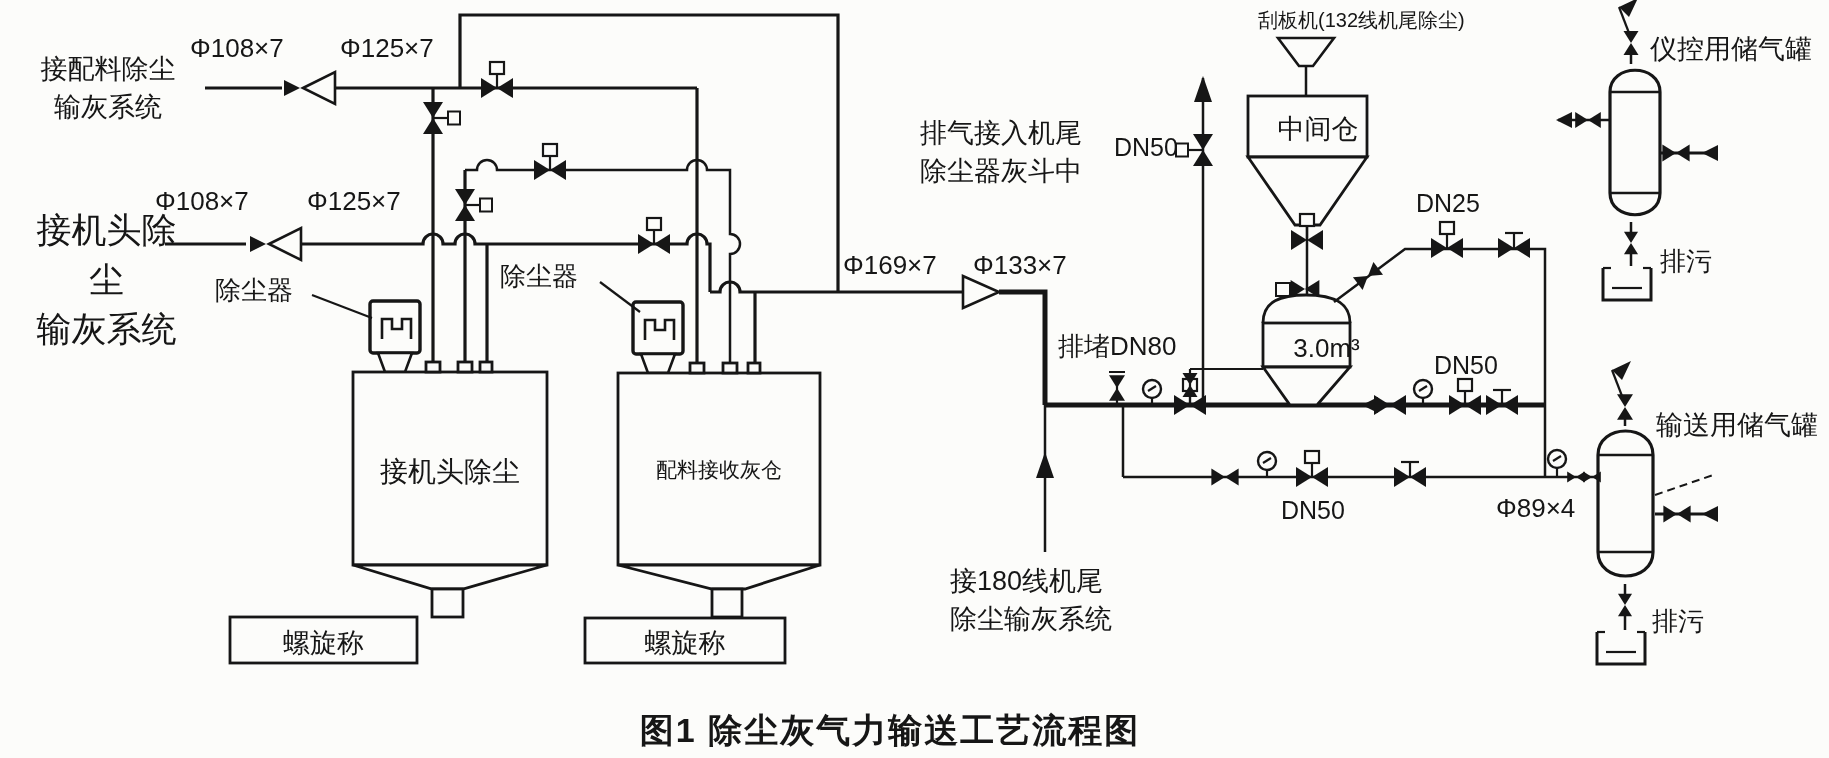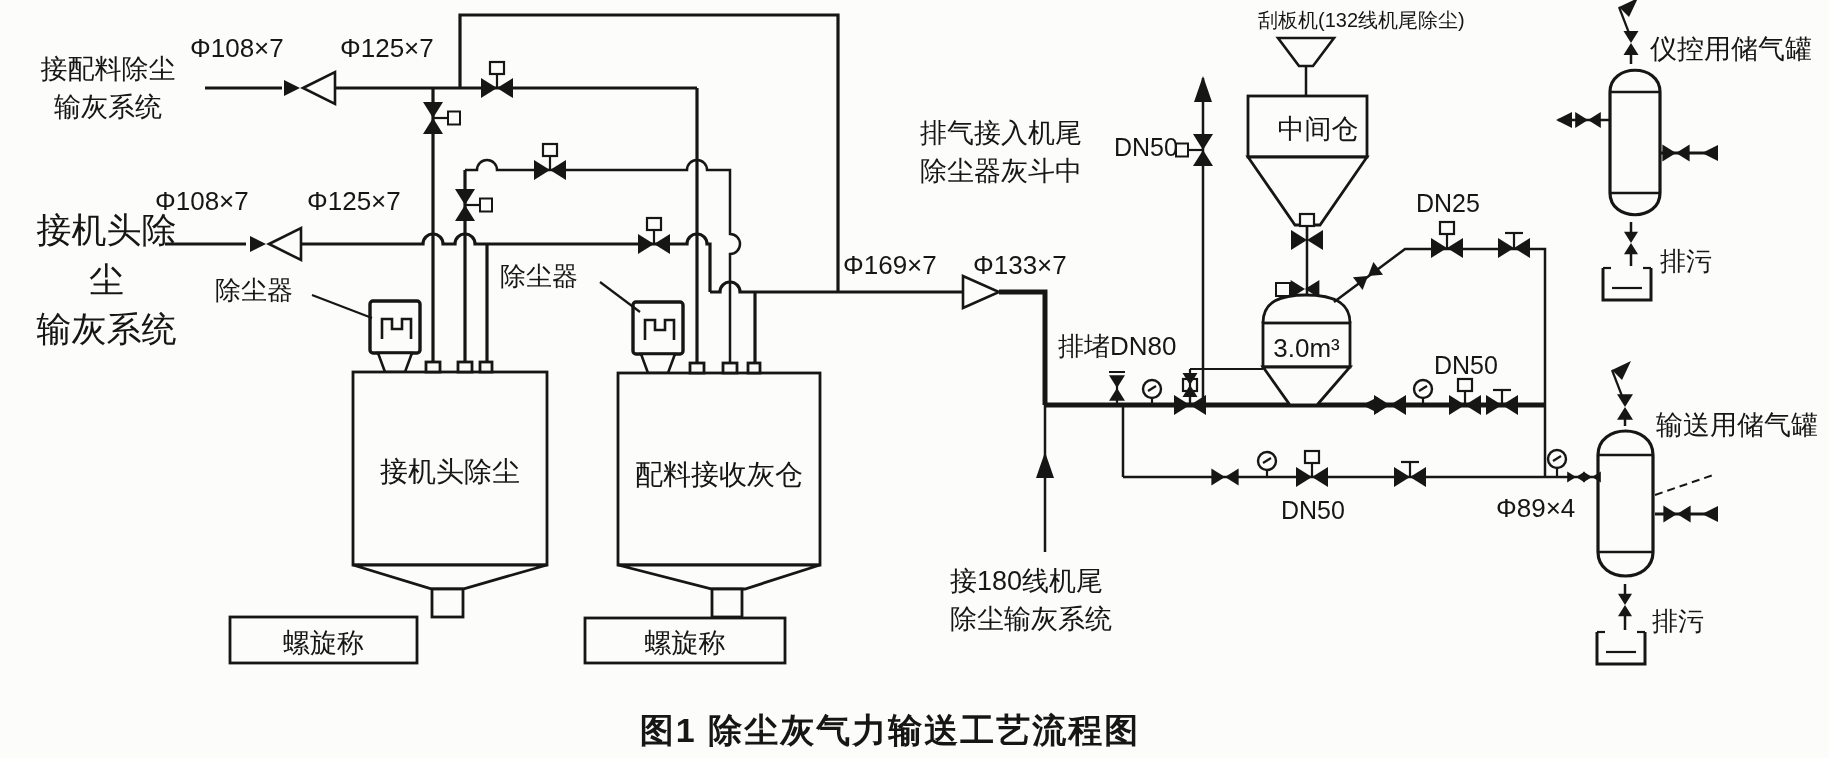--- a/index.html
+++ b/index.html
@@ -243,32 +243,32 @@
 输灰系统</div>
 <div class="lbl" style="left:190px;top:30px;font-size:26px;">Φ108×7</div>
 <div class="lbl" style="left:340px;top:30px;font-size:26px;">Φ125×7</div>
 <div class="lbl c" style="left:0px;top:205px;width:165px;font-size:35px;padding-left:24px;">接机头除尘
 输灰系统</div>
 <div class="lbl" style="left:155px;top:183px;font-size:26px;">Φ108×7</div>
 <div class="lbl" style="left:307px;top:183px;font-size:26px;">Φ125×7</div>
 <div class="lbl" style="left:215px;top:272px;font-size:26px;">除尘器</div>
 <div class="lbl" style="left:500px;top:258px;font-size:26px;">除尘器</div>
 <div class="lbl c" style="left:353px;top:452px;width:194px;font-size:28px;">接机头除尘</div>
-<div class="lbl c" style="left:618px;top:455px;width:202px;font-size:28px;text-align:center;">配料接收灰仓</div>
+<div class="lbl c" style="left:618px;top:455px;width:202px;font-size:21px;text-align:center;">配料接收灰仓</div>
 <div class="lbl c" style="left:230px;top:624px;width:187px;font-size:27px;">螺旋称</div>
 <div class="lbl c" style="left:585px;top:624px;width:200px;font-size:27px;">螺旋称</div>
 <div class="lbl" style="left:920px;top:114px;width:200px;font-size:27px;">排气接入机尾
 除尘器灰斗中</div>
 <div class="lbl" style="left:843px;top:247px;font-size:26px;">Φ169×7</div>
 <div class="lbl" style="left:973px;top:247px;font-size:26px;">Φ133×7</div>
 <div class="lbl" style="left:1114px;top:130px;font-size:25px;">DN50</div>
 <div class="lbl" style="left:1258px;top:6px;font-size:20px;">刮板机(132线机尾除尘)</div>
 <div class="lbl c" style="left:1248px;top:110px;width:140px;font-size:27px;">中间仓</div>
 <div class="lbl" style="left:1416px;top:186px;font-size:25px;">DN25</div>
-<div class="lbl c" style="left:1263px;top:330px;width:87px;font-size:26px;">3.0m³</div>
+<div class="lbl c" style="left:1263px;top:330px;width:87px;font-size:26px;padding-left:20px;">3.0m³</div>
 <div class="lbl" style="left:1058px;top:328px;font-size:26px;">排堵DN80</div>
 <div class="lbl" style="left:1434px;top:348px;font-size:25px;">DN50</div>
 <div class="lbl" style="left:950px;top:562px;width:210px;font-size:27px;">接180线机尾
 除尘输灰系统</div>
 <div class="lbl" style="left:1281px;top:493px;font-size:25px;">DN50</div>
 <div class="lbl" style="left:1650px;top:30px;font-size:27px;">仪控用储气罐</div>
 <div class="lbl" style="left:1660px;top:243px;font-size:26px;">排污</div>
 <div class="lbl" style="left:1656px;top:406px;font-size:27px;">输送用储气罐</div>
 <div class="lbl" style="left:1496px;top:490px;font-size:26px;">Φ89×4</div>
 <div class="lbl" style="left:1652px;top:603px;font-size:26px;">排污</div>

